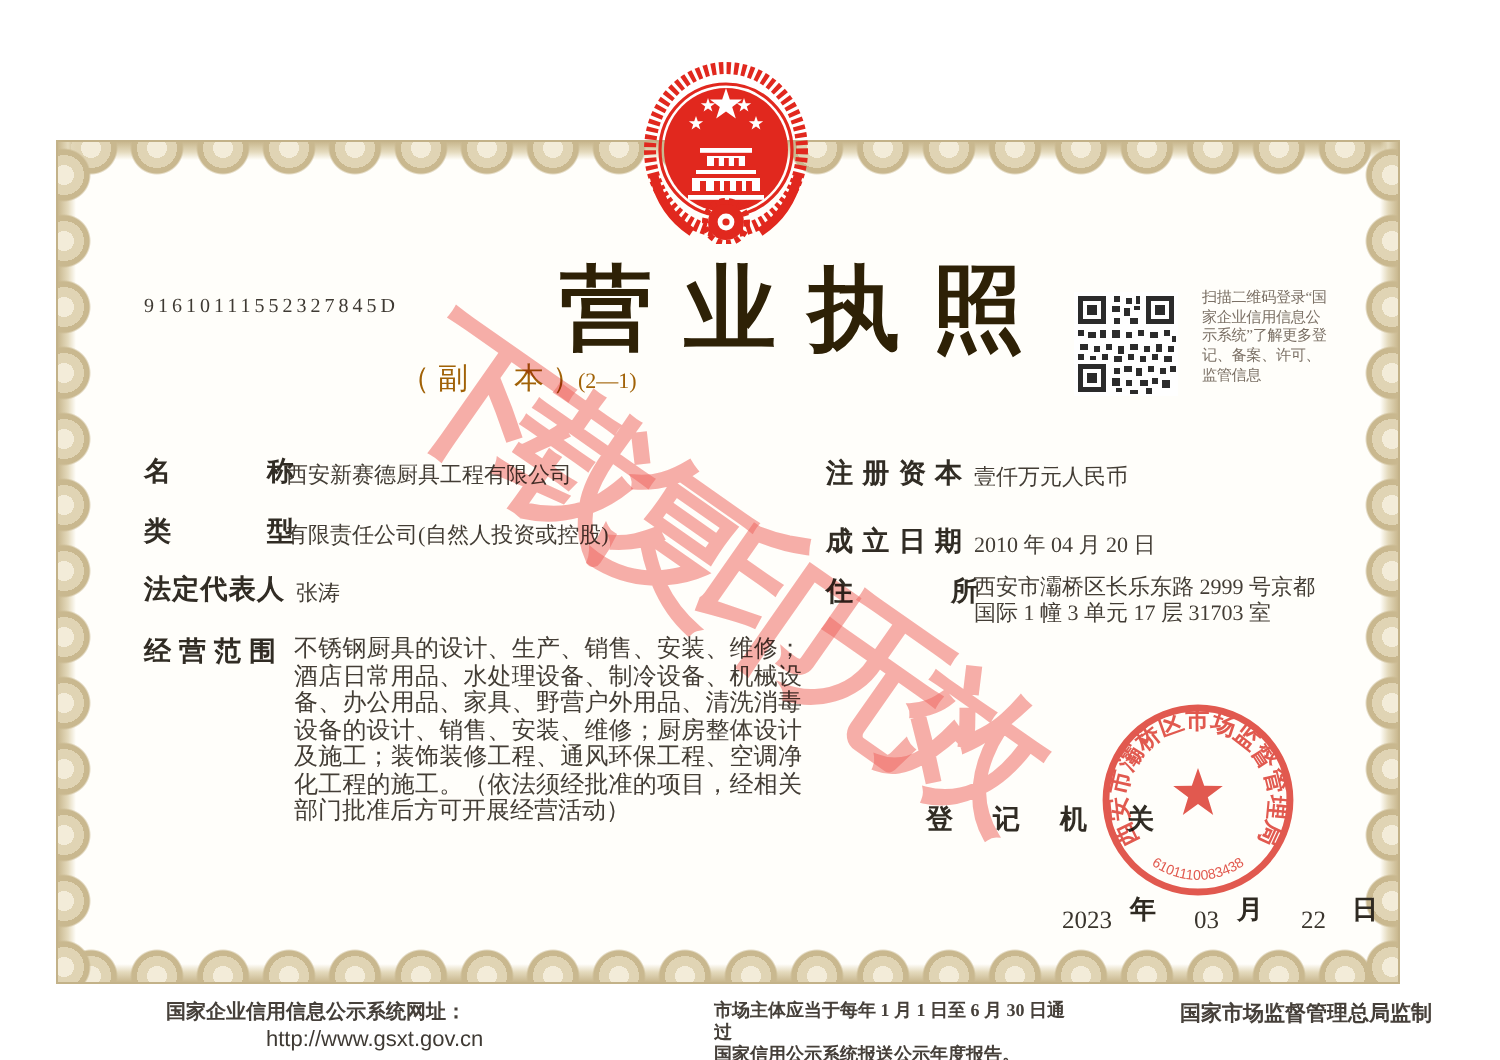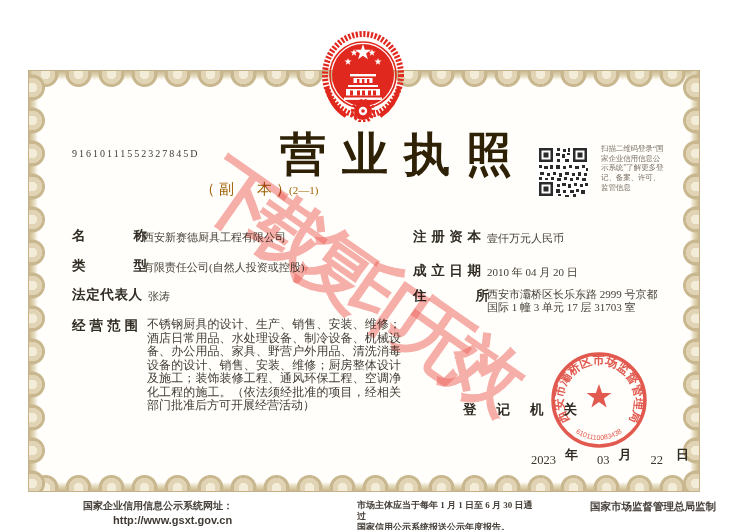--- a/index.html
+++ b/index.html
@@ -82,21 +82,21 @@
     color:rgba(238,101,96,0.52);
     transform:rotate(35deg);transform-origin:0 0;
     mix-blend-mode:multiply;pointer-events:none;
   }
 
   
   .seal{left:539px;top:340px;z-index:6;opacity:0.88;mix-blend-mode:multiply;}
 
   
   .footer-left{left:83px;top:499px;z-index:2;font-size:10px;color:#46403a;font-weight:bold;}
-  .footer-url{margin-left:30px;margin-top:1px;font-weight:bold;font-size:11px;color:#3f3a34;
+  .footer-url{margin-left:50px;margin-top:1px;font-weight:normal;font-size:11px;color:#3f3a34;
     font-family:"Liberation Sans","DejaVu Sans",sans-serif;}
   .footer-mid{left:357px;top:500px;z-index:2;font-size:9px;line-height:1.22;color:#46403a;font-weight:bold;width:180px;}
   .footer-right{left:590px;top:500px;z-index:2;font-size:10.5px;color:#46403a;font-weight:bold;}
 </style>
 </head>
 <body>
 
 <div>
 
   <div class="cert-frame">

